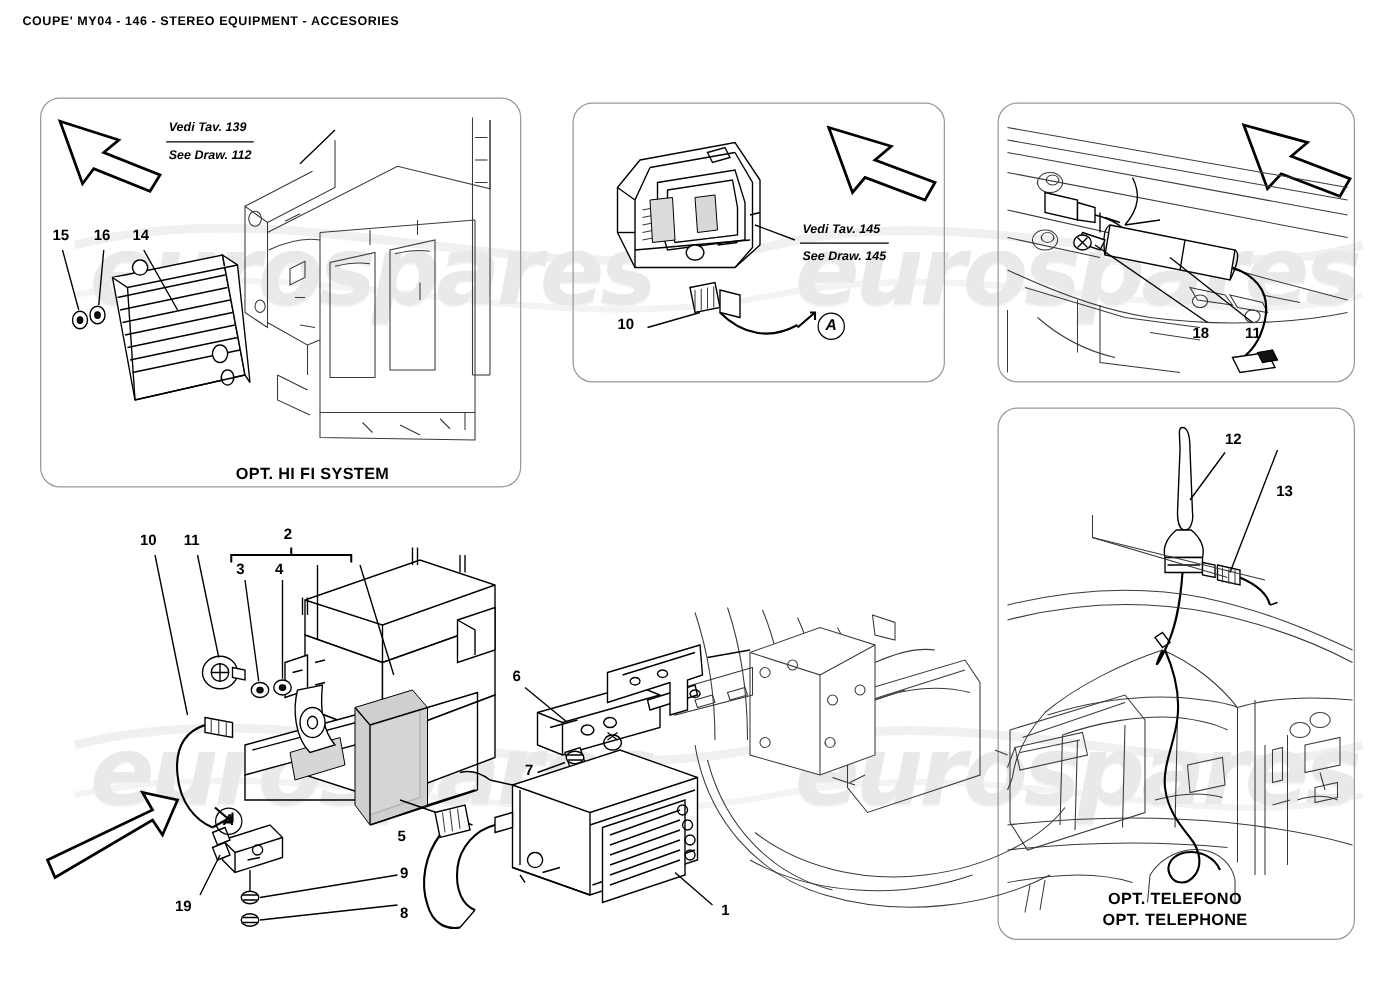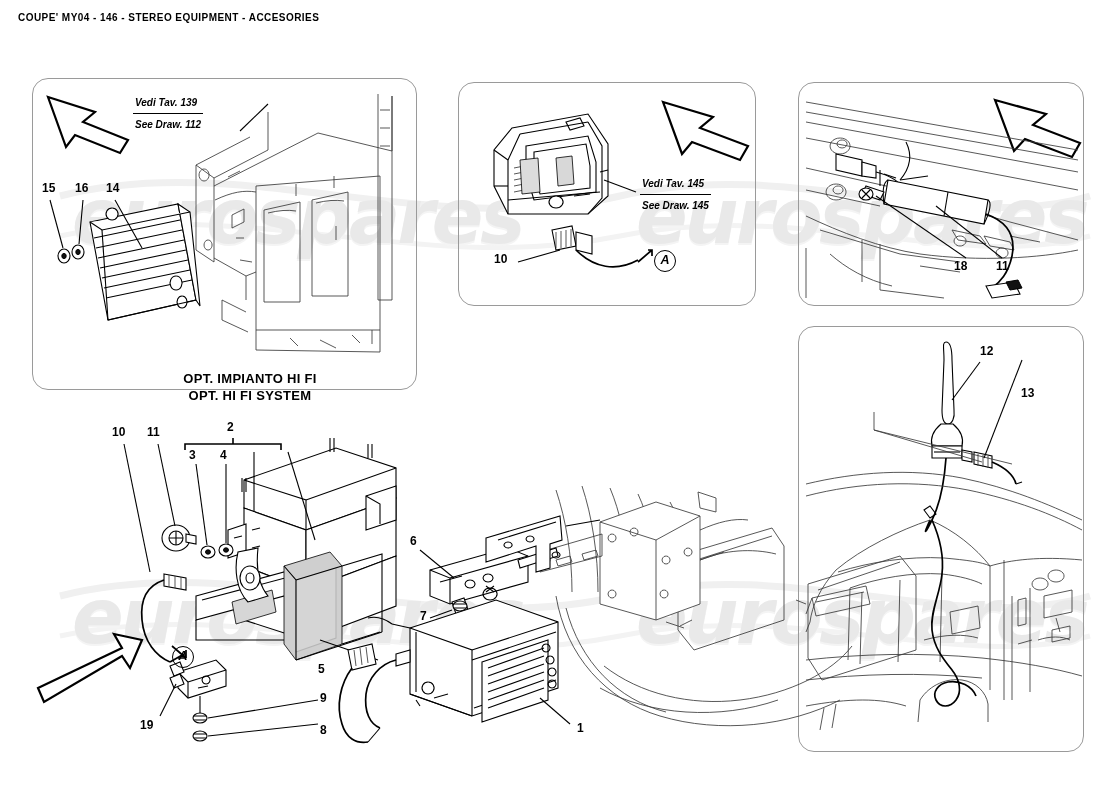--- a/index.html
+++ b/index.html
@@ -156,21 +156,20 @@
   <div class="refnote" style="left:133px;top:93px;">
     <span class="l1">Vedi Tav. 139</span>
     <span class="l2">See Draw. 112</span>
   </div>
 
   <div class="num" style="left:42px;top:182px;">15</div>
   <div class="num" style="left:75px;top:182px;">16</div>
   <div class="num" style="left:106px;top:182px;">14</div>
 
   <div class="caption" style="left:110px;top:370px;width:280px;">
-    <div>OPT. IMPIANTO HI FI</div>
     <div>OPT. HI FI SYSTEM</div>
   </div>
 
   <div class="panel" style="left:458px;top:82px;width:296px;height:222px;"></div>
 
   <svg width="1100" height="800">
     <path class="arrow" d="M663,102 L713,117 L700,128 L748,146 L740,160 L692,142 L682,154 Z"></path>
 
     <g>
       <path class="wht" d="M512,128 L588,114 L608,144 L608,196 L588,214 L508,214 L494,186 L494,150 Z"></path>
@@ -355,20 +354,24 @@
     <path class="ln-th" d="M932,520 C940,538 944,556 942,574 C940,594 930,612 932,630 C934,648 944,660 952,670 C960,680 962,692 956,700 C950,708 940,708 936,700 C932,692 938,684 948,682 C960,680 972,686 976,696"></path>
     <path class="ln" d="M930,518 L924,510 L930,506 L936,514 Z"></path>
 
     <path class="lead" d="M952,400 L980,362"></path>
     <path class="lead" d="M984,458 L1022,360"></path>
   </svg>
 
   <div class="num" style="left:980px;top:345px;">12</div>
   <div class="num" style="left:1021px;top:345px;margin-top:42px;">13</div>
 
+  <div class="caption" style="left:820px;top:710px;width:240px;">
+    <div>OPT. TELEFONO</div>
+    <div>OPT. TELEPHONE</div>
+  </div>
 
   <svg width="1100" height="800">
 
     <path class="arrow" d="M38,688 L122,648 L114,634 L142,640 L130,668 L122,656 L44,702 Z"></path>
 
     <g class="fine">
       <path d="M556,490 C566,520 572,556 572,592"></path>
       <path d="M582,486 C592,516 598,554 598,592"></path>
       <path d="M610,488 C620,512 626,540 628,568"></path>
       <path d="M638,494 C648,516 654,540 656,564"></path>

